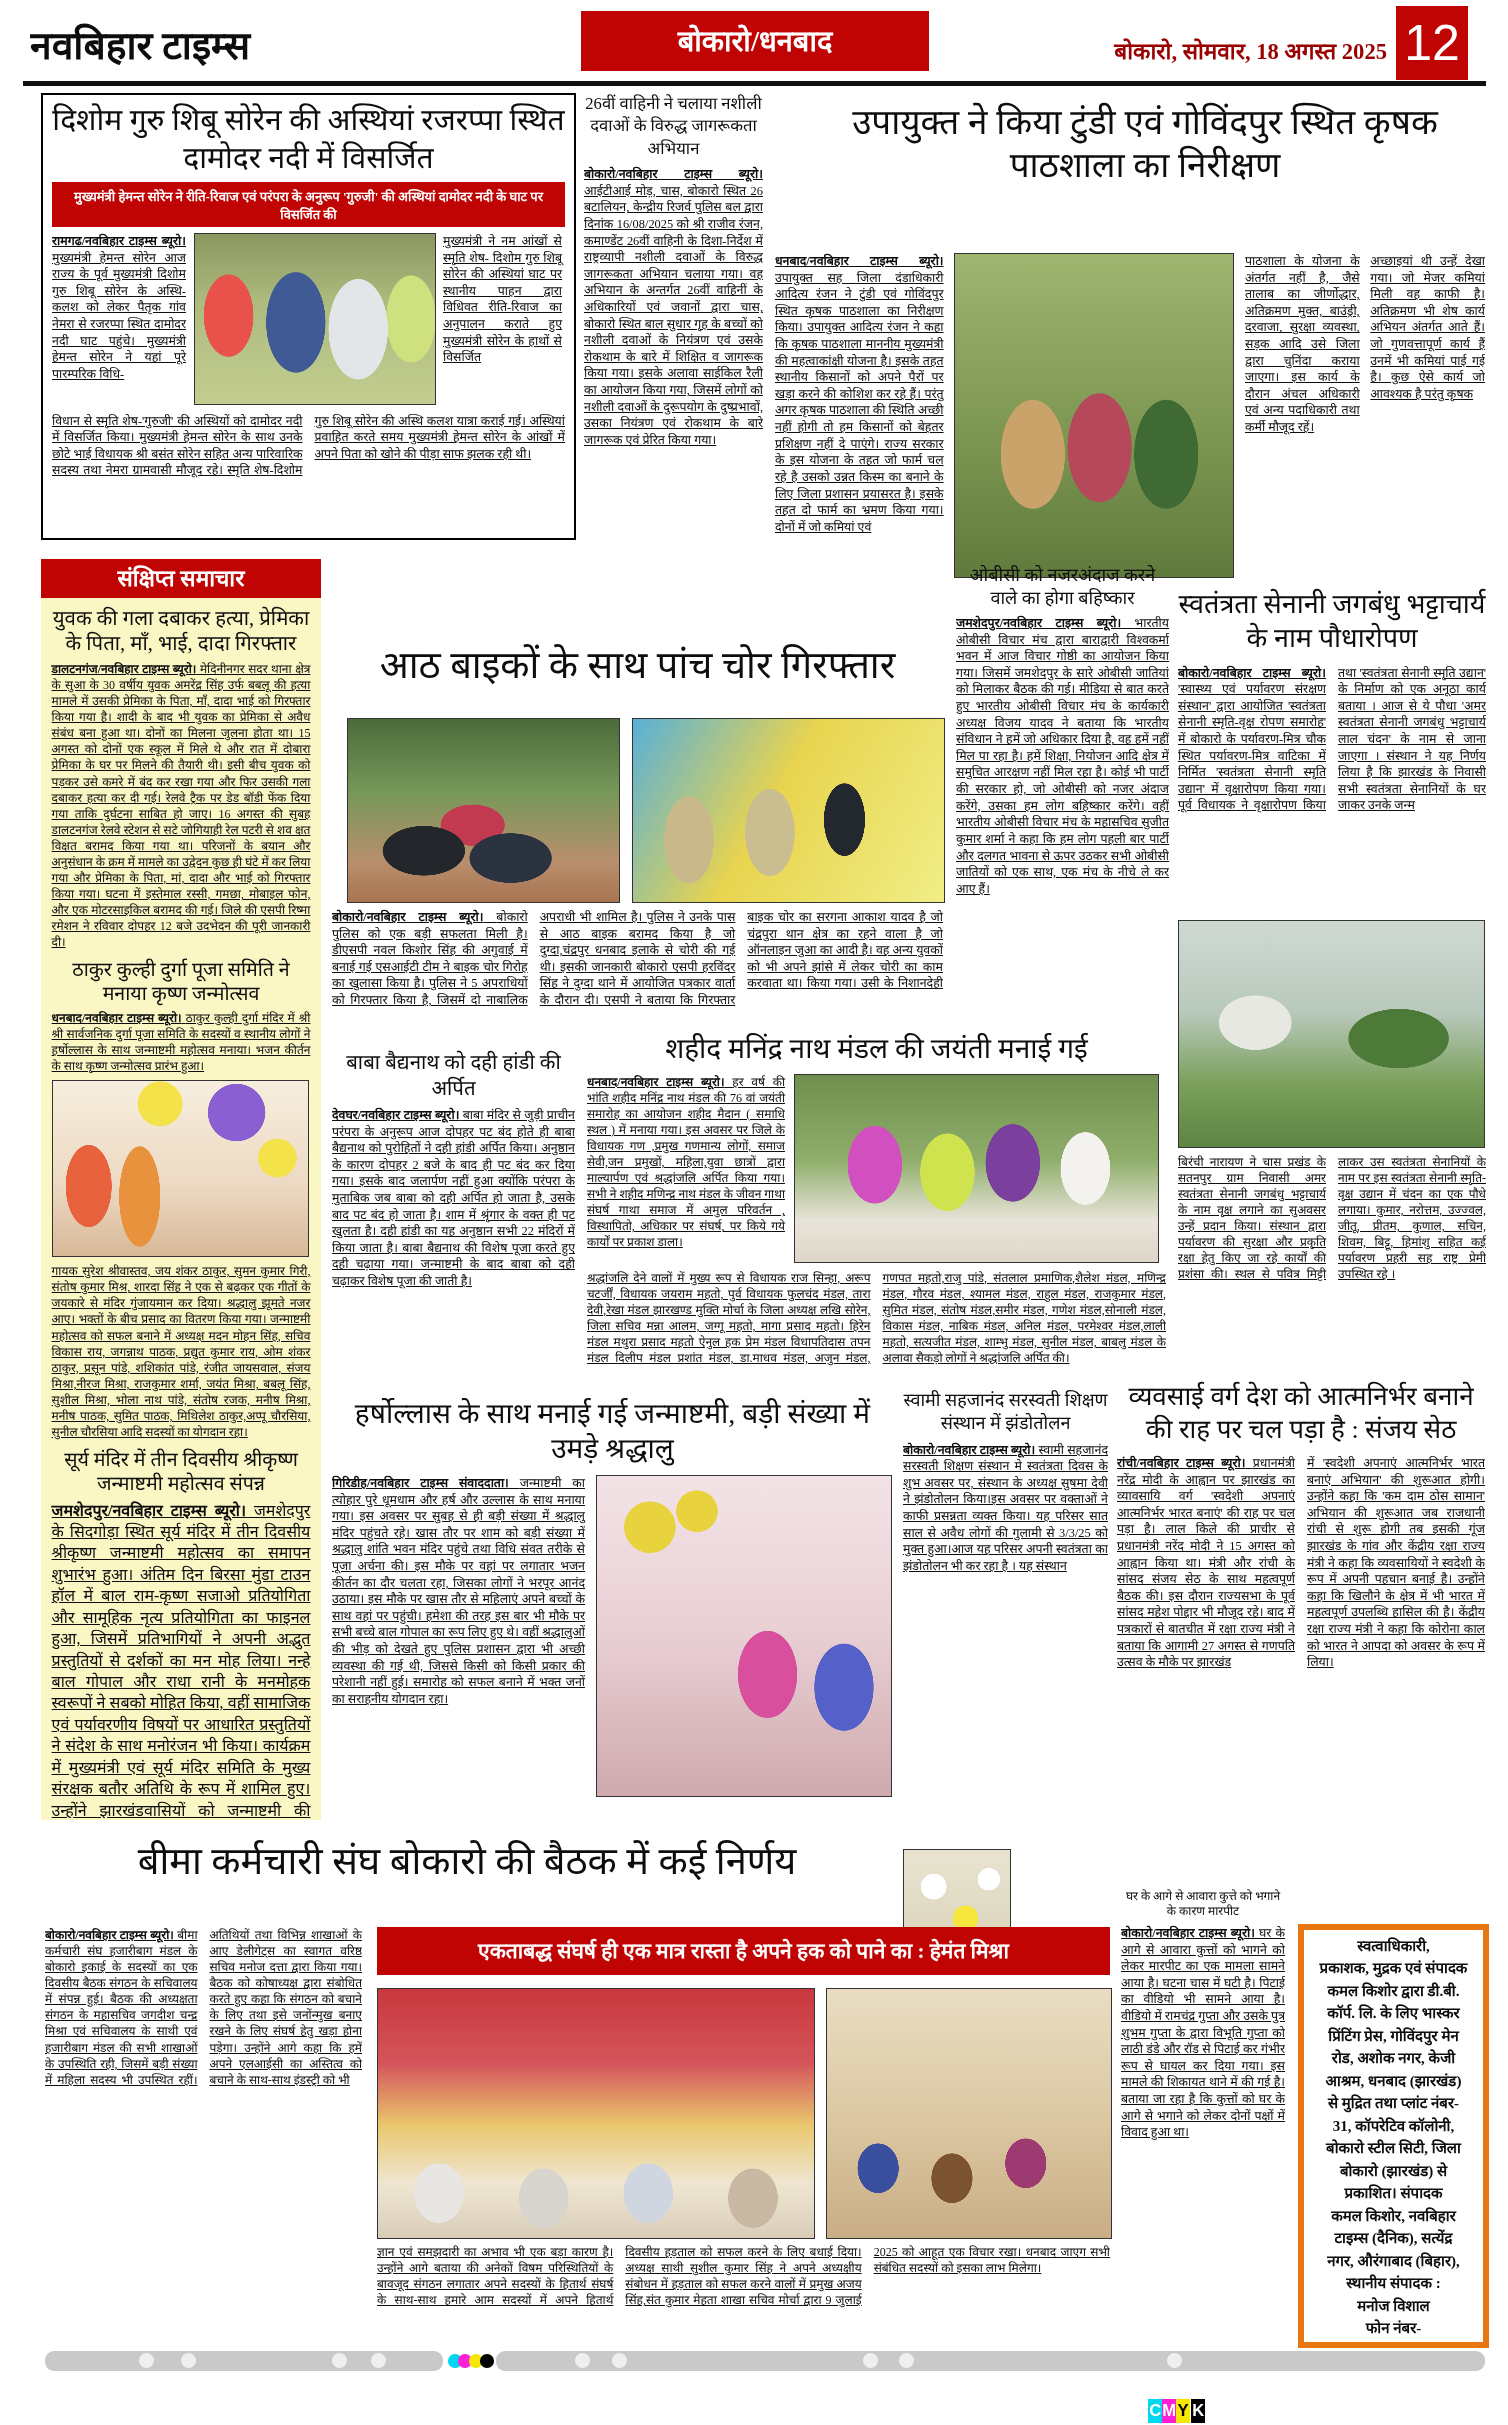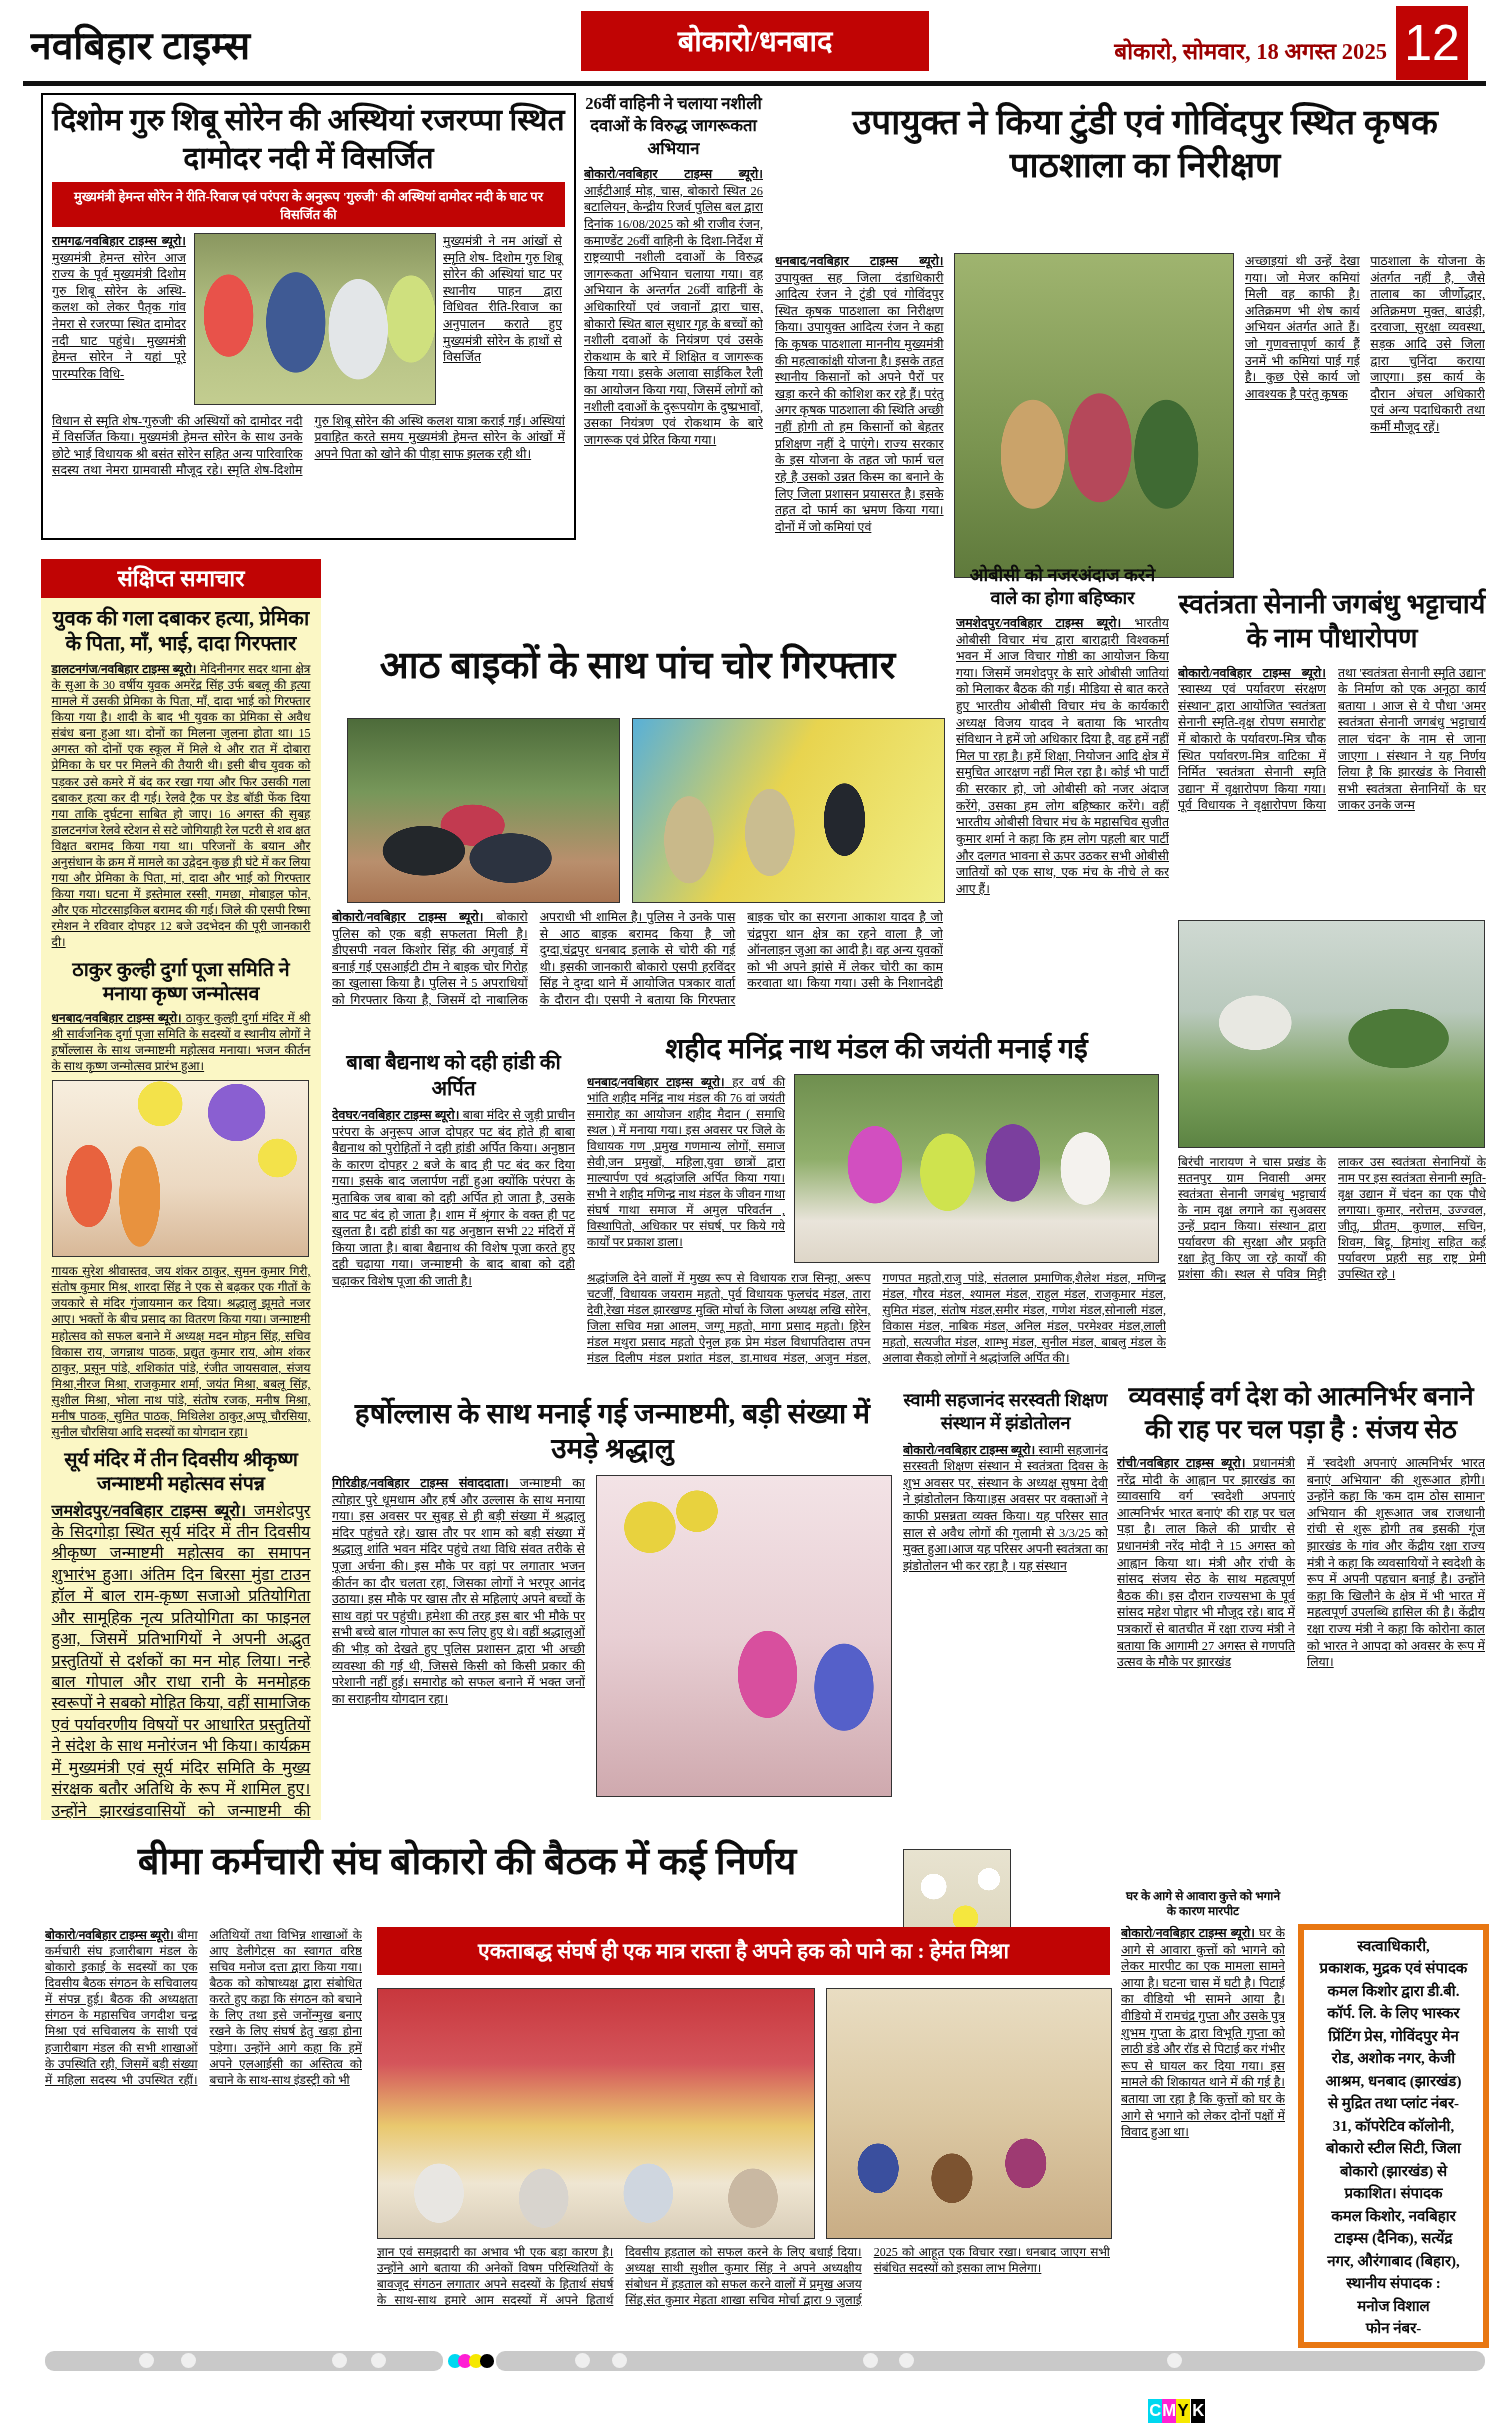--- a/index.html
+++ b/index.html
@@ -3,21 +3,21 @@
 <meta charset="utf-8">
 <style>
   html,body{margin:0;padding:0;background:#e8e8e8;}
   .page{position:relative;width:1508px;height:2426px;background:#ffffff;
         font-family:"Liberation Serif", serif;color:#0d0d0d;margin:0 auto;overflow:hidden;}
   .abs{position:absolute;overflow:hidden;}
   .j{text-align:justify;text-decoration:underline;}
   .b{font-weight:bold;}
   .c{text-align:center;}
   .red{background:#c00404;color:#ffffff;}
-  .hl{font-weight:bold;line-height:1.25;text-align:center;}
+  .hl{font-weight:normal;line-height:1.25;text-align:center;}
   .body{font-size:12.4px;line-height:1.34;}
   .by{font-weight:bold;}
   .cols2{column-count:2;column-gap:12px;}
   .cols3{column-count:3;column-gap:12px;}
   .ph{border:0.8px solid #333;}
   .rule{background:#111;}
   .bar{background:#c9c9c9;border-radius:9px;}
   .regdot{position:absolute;width:15px;height:15px;border-radius:50%;background:#efefef;}
   .cdot{position:absolute;width:13.6px;height:13.6px;border-radius:50%;}
   .cmyk{position:absolute;width:14.3px;height:24px;font-family:"Liberation Sans",sans-serif;
@@ -71,22 +71,22 @@
 
   <div class="abs" style="left:775px;top:93px;width:710px;height:532px;">
     <div class="hl c abs" style="left:38px;top:7.5px;width:664px;font-size:35px;">उपायुक्त  ने किया टुंडी एवं गोविंदपुर स्थित कृषक पाठशाला का निरीक्षण</div>
     <div class="abs" style="left:0;top:160px;width:710px;height:372px;">
       <div style="display:flex;gap:10.6px;">
         <div class="body j" style="width:169px;height:369px;overflow:hidden;">
           <span class="by">धनबाद/नवबिहार टाइम्स ब्यूरो।</span>
           <span>उपायुक्त सह जिला दंडाधिकारी आदित्य रंजन ने टुंडी एवं गोविंदपुर स्थित कृषक पाठशाला का निरीक्षण किया। उपायुक्त आदित्य रंजन ने कहा कि कृषक पाठशाला माननीय मुख्यमंत्री की महत्वाकांक्षी योजना है। इसके तहत स्थानीय किसानों को अपने पैरों पर खड़ा करने की कोशिश कर रहे हैं। परंतु अगर कृषक पाठशाला की स्थिति अच्छी नहीं होगी तो हम किसानों को बेहतर प्रशिक्षण नहीं दे पाएंगे। राज्य सरकार के इस योजना के तहत जो फार्म चल रहे है उसको उन्नत किस्म का बनाने के लिए जिला प्रशासन प्रयासरत है। इसके तहत दो फार्म का भ्रमण किया गया। दोनों में जो कमियां एवं</span>
         </div>
         <div class="ph ph-field" style="width:279px;height:323px;"></div>
+        <div class="body j" style="width:115px;height:369px;overflow:hidden;">पाठशाला के योजना के अंतर्गत नहीं है, जैसे तालाब का जीर्णोद्धार, अतिक्रमण मुक्त, बाउंड्री, दरवाजा, सुरक्षा व्यवस्था, सड़क आदि उसे जिला द्वारा चुनिंदा कराया जाएगा। इस कार्य के दौरान अंचल अधिकारी एवं अन्य पदाधिकारी तथा कर्मी मौजूद रहें।</div>
         <div class="body j" style="width:115px;height:369px;overflow:hidden;">अच्छाइयां थी उन्हें देखा गया। जो मेजर कमियां मिली वह काफी है। अतिक्रमण भी शेष कार्य अभियन अंतर्गत आते हैं। जो गुणवत्तापूर्ण कार्य हैं उनमें भी कमियां पाई गई है। कुछ ऐसे कार्य जो आवश्यक है परंतु कृषक</div>
-        <div class="body j" style="width:115px;height:369px;overflow:hidden;">पाठशाला के योजना के अंतर्गत नहीं है, जैसे तालाब का जीर्णोद्धार, अतिक्रमण मुक्त, बाउंड्री, दरवाजा, सुरक्षा व्यवस्था, सड़क आदि उसे जिला द्वारा चुनिंदा कराया जाएगा। इस कार्य के दौरान अंचल अधिकारी एवं अन्य पदाधिकारी तथा कर्मी मौजूद रहें।</div>
       </div>
     </div>
   </div>
 
   <div class="abs" style="left:41px;top:559px;width:280px;height:1261px;background:#fbf7c5;">
     <div class="red c b" style="height:39px;font-size:22.6px;line-height:39px;">संक्षिप्त समाचार</div>
     <div style="padding:7.5px 10.6px;">
       <div class="hl" style="font-size:20.4px;">युवक की गला दबाकर हत्या, प्रेमिका के पिता, माँ, भाई, दादा गिरफ्तार</div>
       <div class="body j" style="margin-top:4.5px;font-size:12px;">
         <span class="by">डालटनगंज/नवबिहार टाइम्स ब्यूरो।</span>

